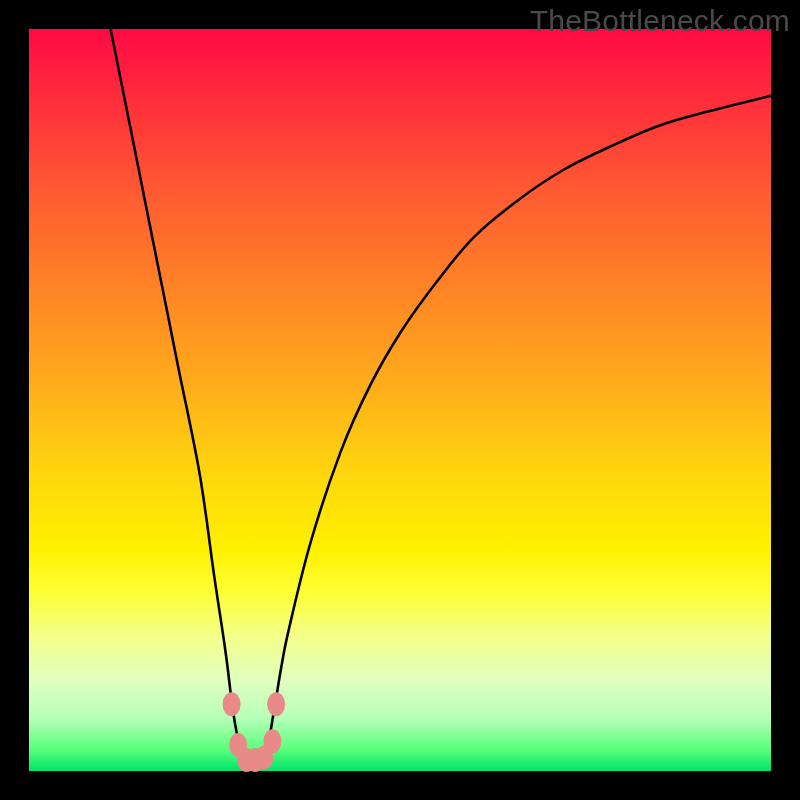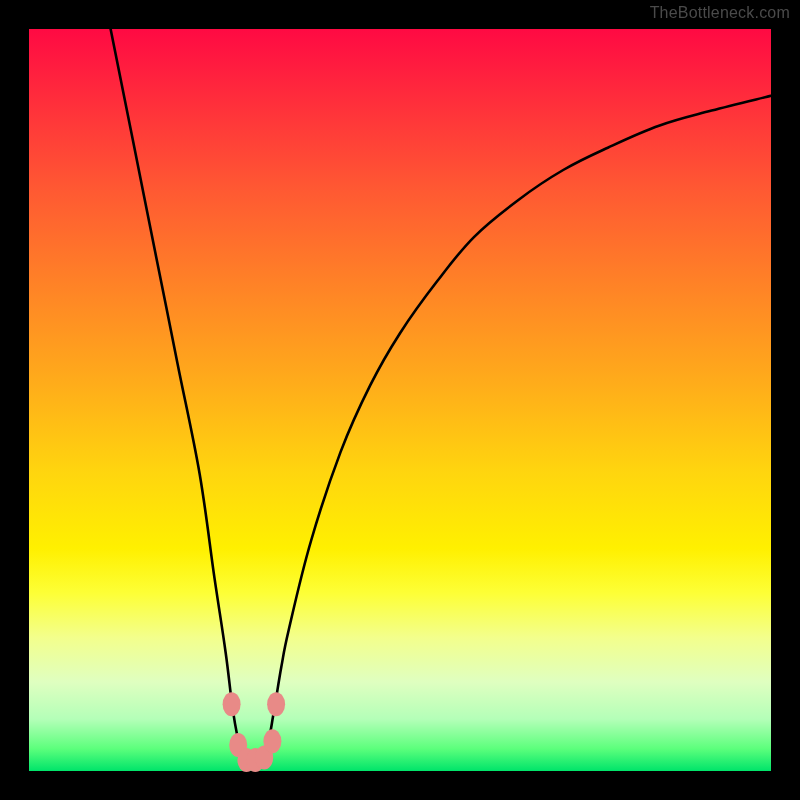--- a/index.html
+++ b/index.html
@@ -26,21 +26,21 @@
       #b4ffb8 93%,
       #5cff7c 97%,
       #00e46a 100%);
   }
 
   .watermark {
     position: absolute;
     top: 4px;
     right: 10px;
     color: #4a4a4a;
-    font-size: 16px;
+    font-size: 30px;
     font-weight: 400;
     letter-spacing: 0.2px;
   }
 
   svg.plot {
     position: absolute;
     left: 0; top: 0;
     width: 742px;
     height: 742px;
     overflow: visible;

